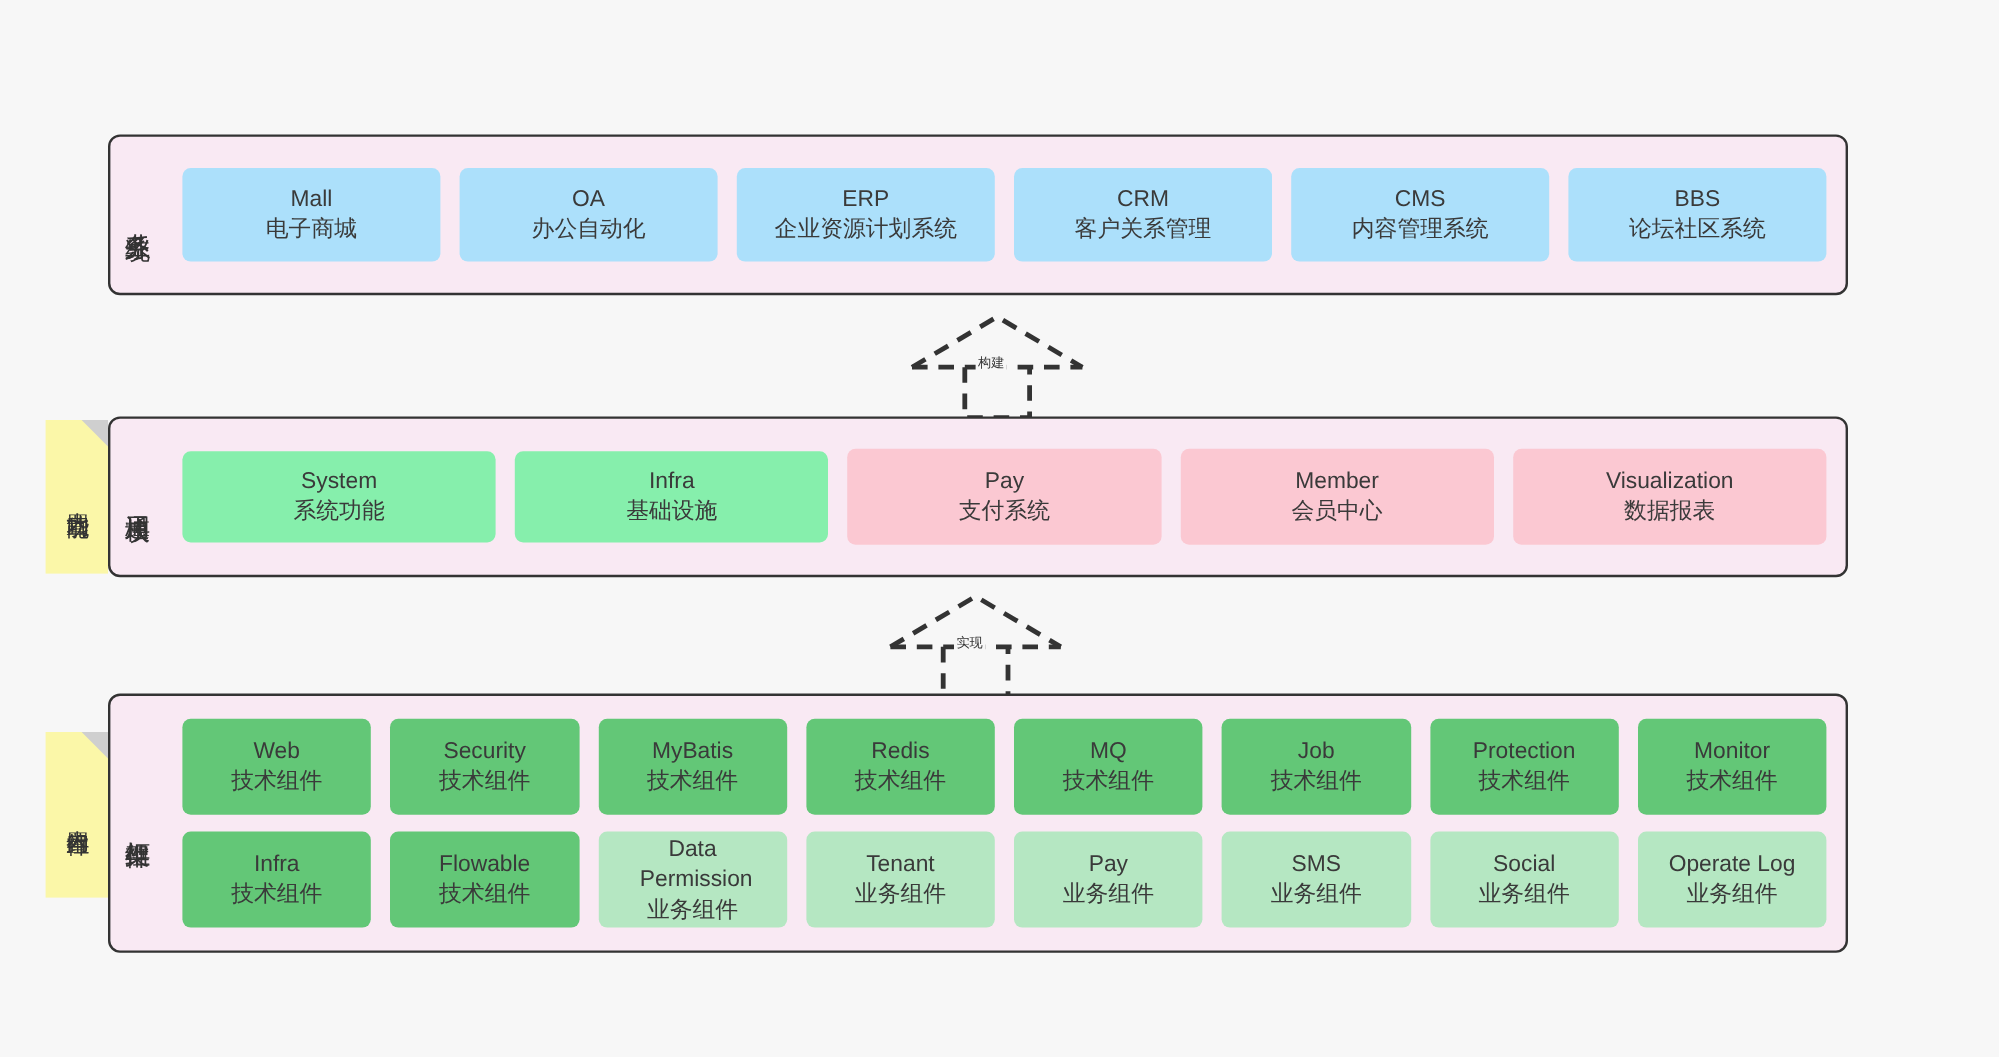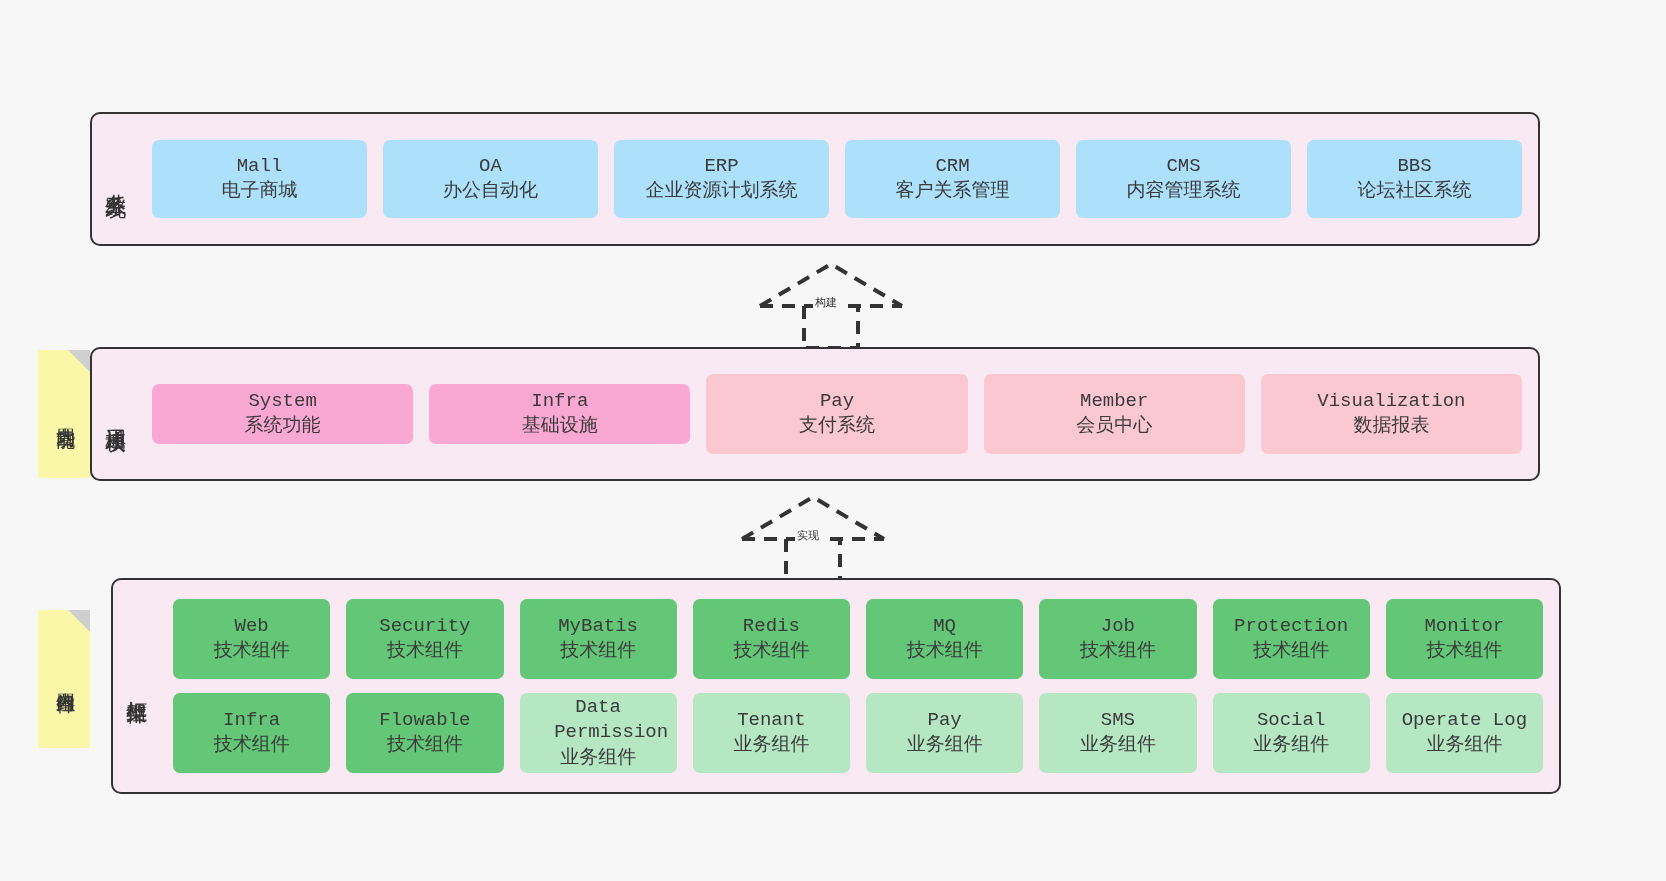--- a/index.html
+++ b/index.html
@@ -12,21 +12,20 @@
     height: 881px;
     overflow: hidden;
     font-family: "Liberation Sans", "DejaVu Sans", sans-serif;
     color: #333333;
     position: relative;
   }
 
   .canvas {
     position: absolute;
     inset: 0;
-    font-family: Liberation Mono, monospace;
   }
 
   
   .layer {
     position: absolute;
     box-sizing: border-box;
     background: #f9e9f3;
     border: 2px solid #333333;
     border-radius: 10px;
     display: flex;
@@ -85,21 +84,21 @@
     text-align: center;
     padding: 6px 4px;
     font-size: 19px;
     line-height: 1.34;
     color: #3a3a3a;
   }
   .card .en { display: block; }
   .card .cn { display: block; }
 
   .card.blue        { background: #ace0fb; height: 78px; }
-  .card.red         { background: #f9a8d4; height: 60px; }
+  .card.red         { background: #86efac; height: 76px; }
   .card.pink        { background: #fbc8d2; height: 80px; }
   .card.green       { background: #63c777; height: 80px; }
   .card.green-light { background: #b5e7c2; height: 80px; }
 
   
   .note {
     position: absolute;
     box-sizing: border-box;
     width: 52px;
     background: #fbf7a8;
@@ -234,21 +233,21 @@
       <path d="M 4 48 L 146 48" stroke="#333333" stroke-width="4" stroke-dasharray="13 9" fill="none" stroke-linecap="butt"></path>
     </svg>
     <div class="arrow-label" style="left:57px; top:36px; background:#f7f7f7; padding:1px 2px;">实现</div>
   </div>
 
   <div class="note" style="left:38px; top:610px; height:138px;">
     <span class="fold"></span>
     <span>内置组件</span>
   </div>
 
-  <div class="layer" style="left:90px; top:578px; width:1450px; height:216px;margin-left:21px;">
+  <div class="layer" style="left:90px; top:578px; width:1450px; height:216px;">
     <div class="layer-title">框架组件</div>
     <div class="layer-body two-rows">
 
       <div class="comp-row">
 
         <div class="card green">
           <span class="en">Web</span>
           <span class="cn">技术组件</span>
         </div>
 

